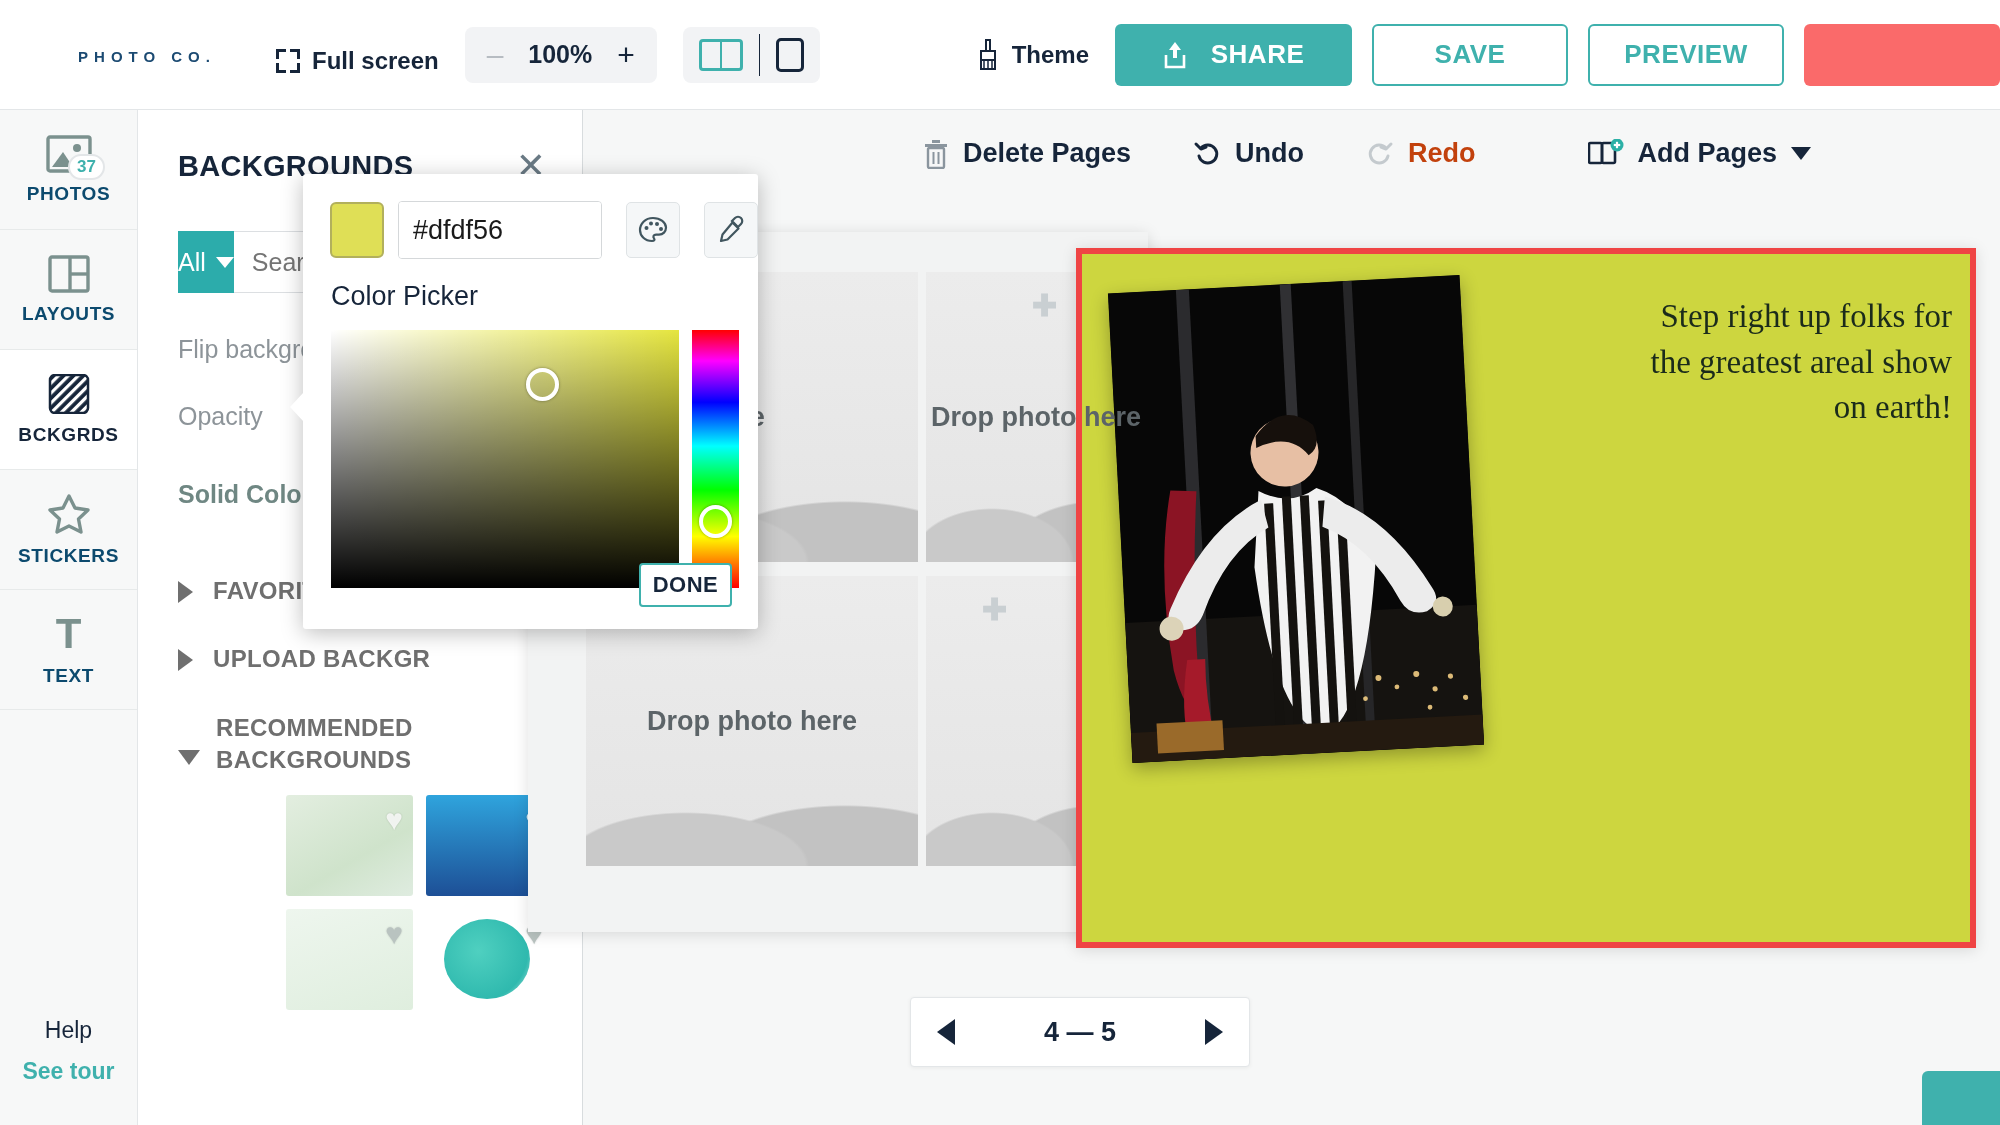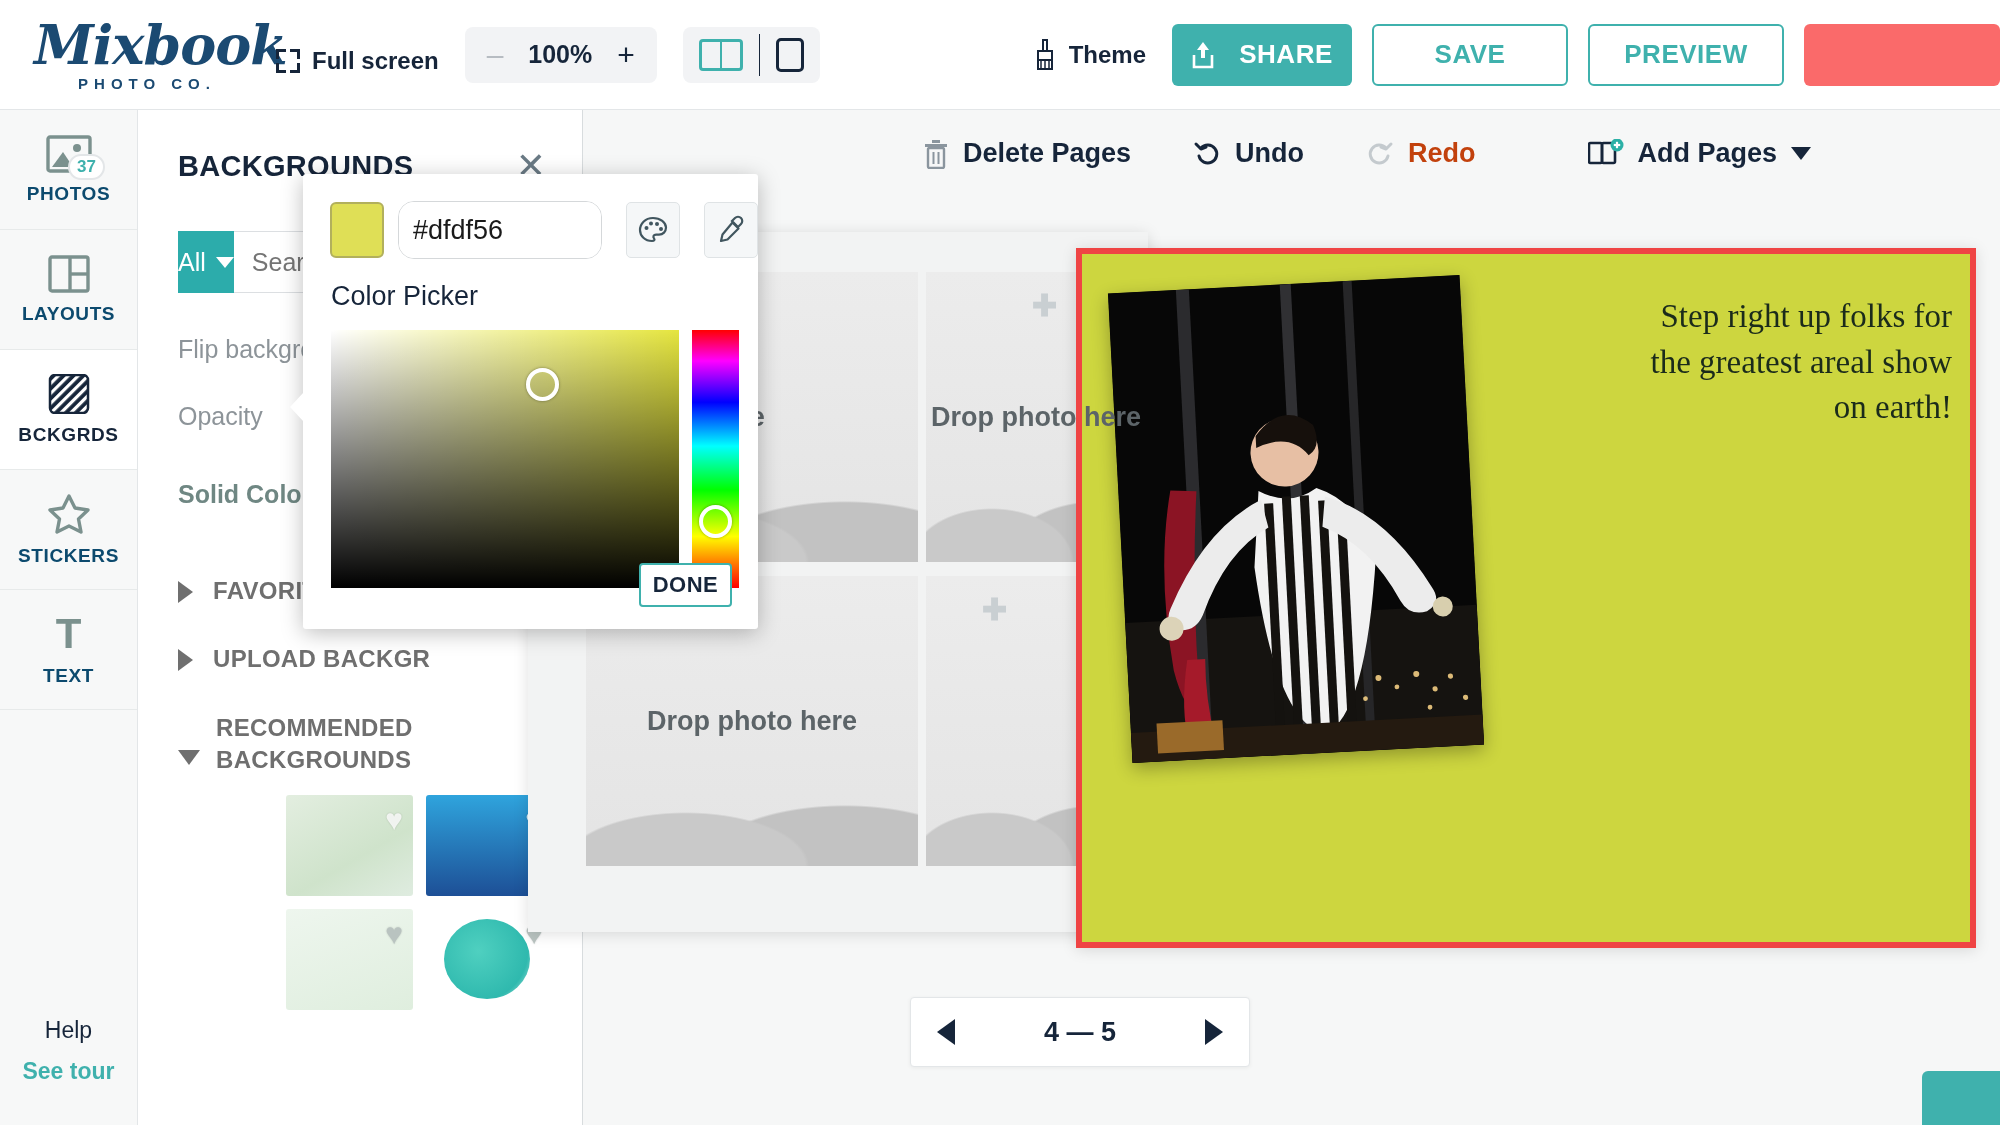--- a/index.html
+++ b/index.html
@@ -61,21 +61,21 @@
 
   .theme {
     margin-left: auto; display: flex; align-items: center; gap: 11px;
     font-size: 24px; font-weight: bold; color: #16253a; cursor: pointer;
   }
 
   .btn {
     height: 62px; border-radius: 6px; display: flex; align-items: center; justify-content: center;
     font-size: 26px; font-weight: bold; letter-spacing: .5px; cursor: pointer;
   }
-  .btn-share { background: #3fb1ad; color: #fff; width: 180px; margin-left: 26px; gap: 24px; }
+  .btn-share { background: #3fb1ad; color: #fff; width: 237px; margin-left: 26px; gap: 24px; }
   .btn-out { background: #fff; color: #3fb1ad; border: 2px solid #3fb1ad; width: 196px; margin-left: 20px; }
   .btn-red { background: #fa6a6a; color: #fff; width: 196px; margin-left: 20px; }
 
   
   .rail {
     position: absolute; left: 0; top: 110px; width: 138px; height: 1015px;
     background: #f7f8f8; border-right: 1px solid #e3e6e8;
   }
   .rail-item {
     height: 120px; display: flex; flex-direction: column; align-items: center;
@@ -213,21 +213,21 @@
     background: #fff; border-radius: 3px; box-shadow: 0 4px 22px rgba(0,0,0,.26);
     z-index: 40;
   }
   .cp-arrow {
     position: absolute; left: -13px; top: 218px; width: 0; height: 0;
     border-top: 15px solid transparent; border-bottom: 15px solid transparent;
     border-right: 14px solid #fff;
   }
   .cp-top { display: flex; align-items: center; padding: 27px 0 0 27px; gap: 14px; }
   .cp-swatch { width: 56px; height: 56px; border-radius: 6px; border: 2px solid #b2b05c; }
-  .cp-hexbox { display: flex; height: 58px; width: 213px; border: 1px solid #d5d8da; border-radius: 16px; overflow: hidden; background: #fff; }
+  .cp-hexbox { display: flex; height: 58px; width: 213px; border: 1px solid #d5d8da; border-radius: 4px; overflow: hidden; background: #fff; }
   .cp-hex { flex: 1; border: none; outline: none; font-size: 27px; color: #1a1a1a; padding-left: 14px; font-family: "Liberation Sans", sans-serif; }
   .cp-iconbtn {
     width: 56px; height: 56px; border: 1px solid #dfe3e5; border-radius: 5px; background: #f5f7f8;
     display: flex; align-items: center; justify-content: center; cursor: pointer; margin-left: 10px;
   }
   .cp-title { font-size: 27px; font-weight: normal; color: #16253a; padding: 22px 0 0 28px; }
   .cp-body { display: flex; gap: 13px; padding: 18px 0 0 28px; }
   .sat-box { position: relative; width: 348px; height: 258px; }
   .sat-box .hue { position: absolute; inset: 0; background: #e5e53f; }
   .sat-box .white { position: absolute; inset: 0; background: linear-gradient(to right, #fff, rgba(255,255,255,0)); }
@@ -251,21 +251,20 @@
     cursor: pointer; letter-spacing: .5px;
   }
 </style>
 </head>
 <body>
 
 <div id="app">
 
   <div class="topbar">
     <div class="logo">
-      <div class="logo-word">Mixbook</div>
       <div class="logo-sub">PHOTO CO.</div>
     </div>
 
     <div class="fullscreen">
       <span class="fs-ico">
         <span class="tl"></span>
           <span class="tr"></span>
           <span class="bl"></span>
           <span class="br"></span>
       </span>

